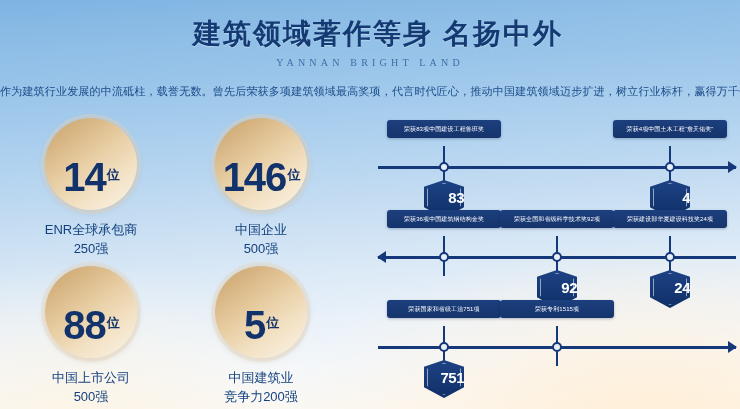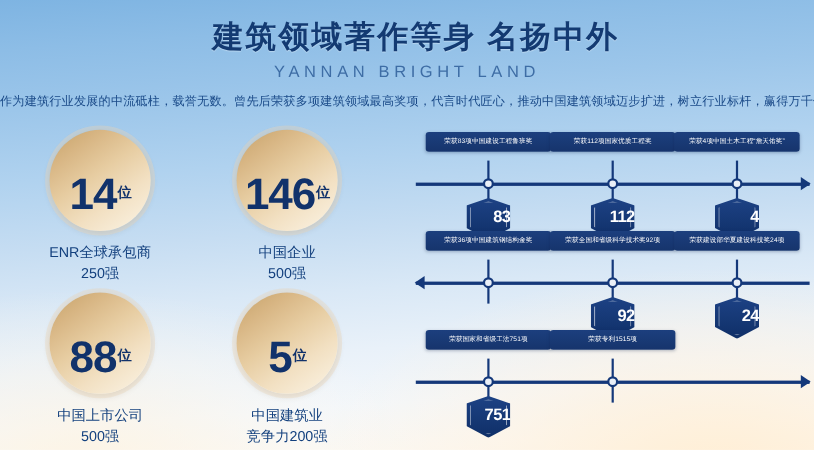--- a/index.html
+++ b/index.html
@@ -47,24 +47,25 @@
     font-size: 28px;
     font-weight: bold;
     letter-spacing: 2px;
     color: #133a72;
     line-height: 1.25;
     text-shadow: 0 1px 1px rgba(255,255,255,0.35);
     padding-left: 16px;
   }
   .sub-title {
     margin: 6px 0 0 0;
-    font-size: 15px;
+    font-size: 10px;
     letter-spacing: 4.2px;
     color: #3e6da5;
     font-weight: normal;
+    font-family: Liberation Serif, serif;
   }
   .intro {
     position: absolute;
     top: 84px; left: 0;
     width: 740px;
     text-align: center;
     font-size: 11px;
     color: #1a4a88;
     letter-spacing: 0.2px;
     white-space: nowrap;
@@ -322,29 +323,20 @@
       <div class="tl-item i0">
         <div class="tl-card">荣获83项中国建设工程鲁班奖</div>
         <div class="tl-stem-up"></div>
         <div class="tl-node"></div>
         <div class="tl-stem-down"></div>
         <div class="tl-badge">
           <span class="tl-badge-num">83</span>
         </div>
       </div>
 
-      <div class="tl-item i1">
-        <div class="tl-card">荣获112项国家优质工程奖</div>
-        <div class="tl-stem-up"></div>
-        <div class="tl-node"></div>
-        <div class="tl-stem-down"></div>
-        <div class="tl-badge">
-          <span class="tl-badge-num">112</span>
-        </div>
-      </div>
 
       <div class="tl-item i2">
         <div class="tl-card">荣获4项中国土木工程“詹天佑奖”</div>
         <div class="tl-stem-up"></div>
         <div class="tl-node"></div>
         <div class="tl-stem-down"></div>
         <div class="tl-badge">
           <span class="tl-badge-num">4</span>
         </div>
       </div>

